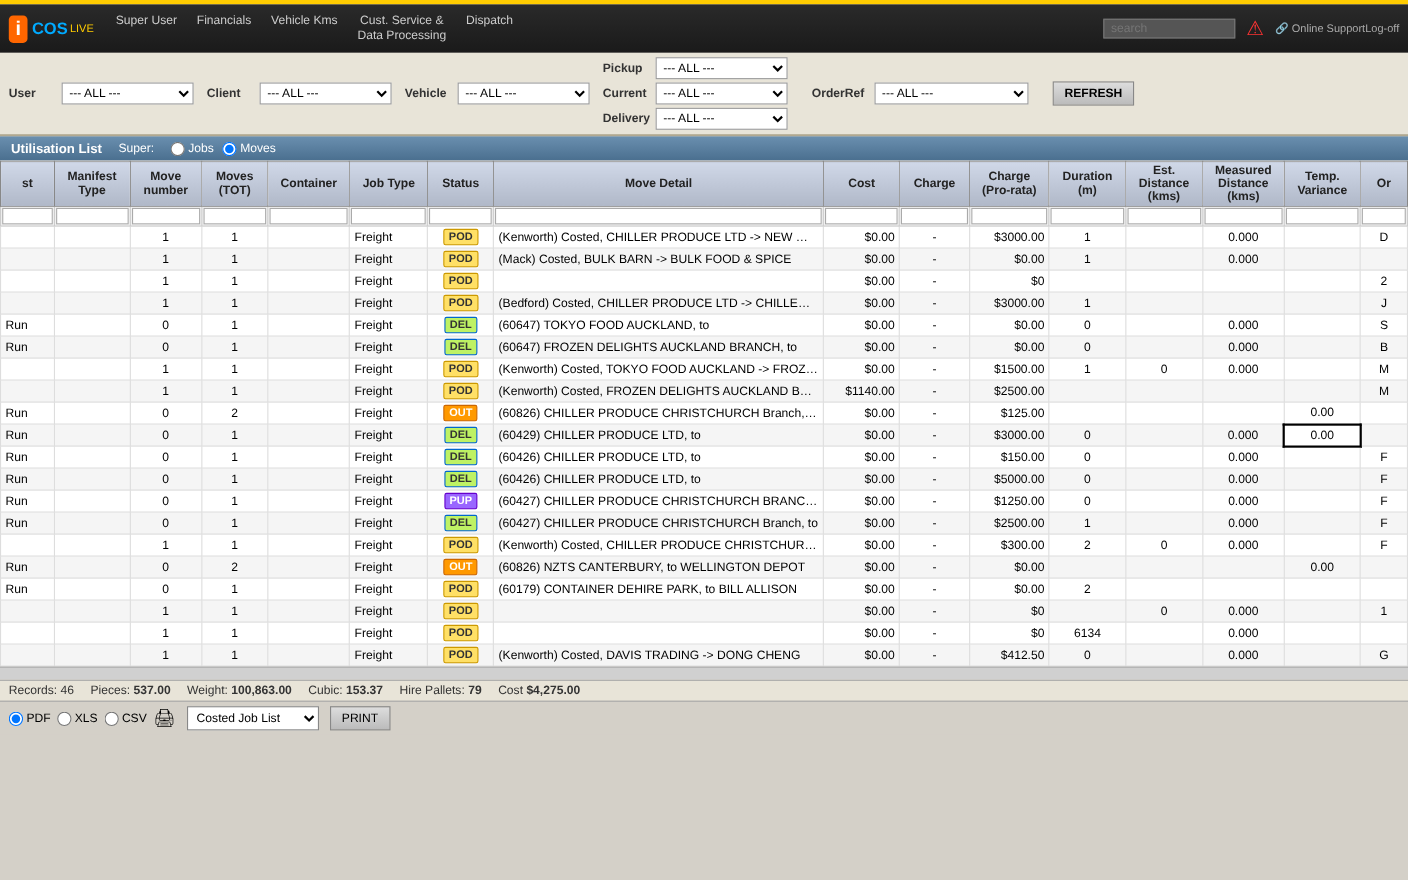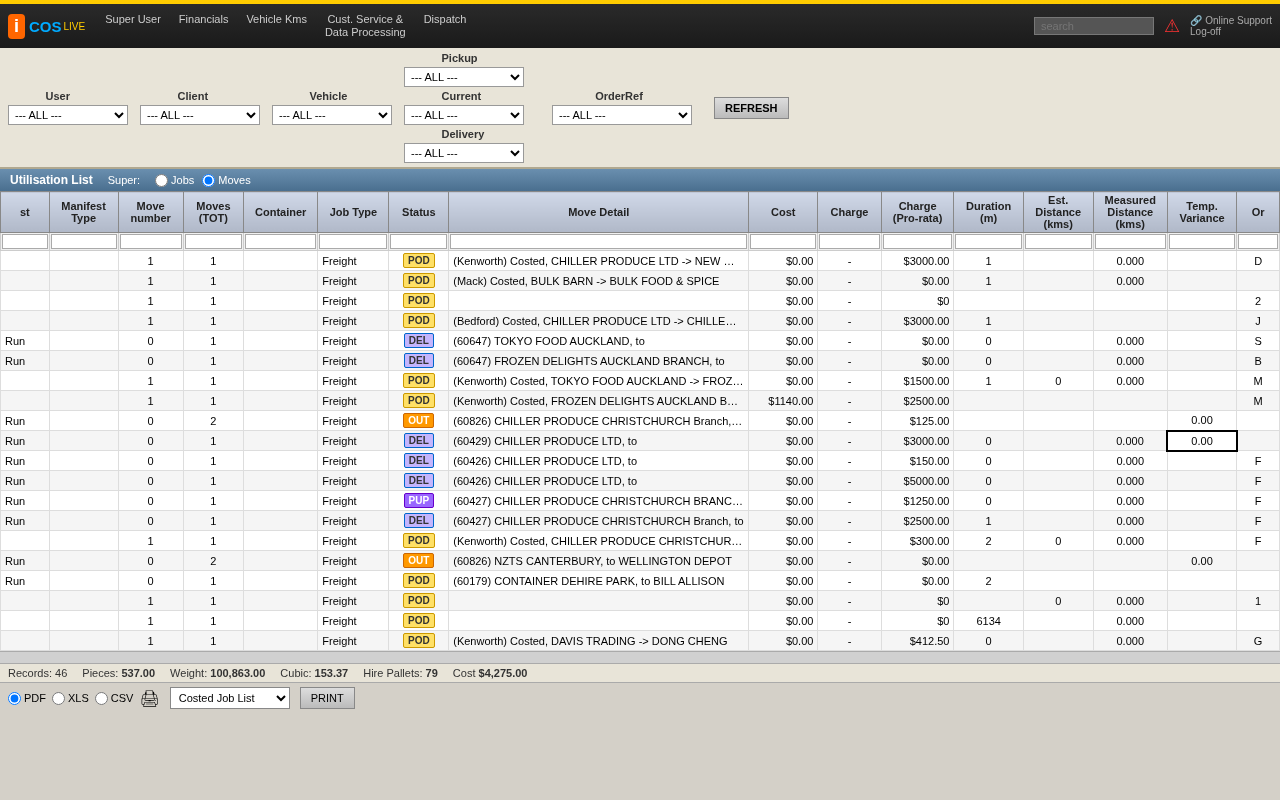--- a/index.html
+++ b/index.html
@@ -81,21 +81,20 @@
       display: flex;
       flex-wrap: wrap;
       align-items: center;
       gap: 4px;
     }
     .filter-group {
       display: flex;
       align-items: center;
       gap: 3px;
       margin-right: 8px;
-      flex-direction: column;
     }
     .filter-label {
       font-size: 11px;
       font-weight: bold;
       color: #333;
       min-width: 45px;
     }
     .filter-select {
       font-size: 11px;
       padding: 1px 2px;
@@ -206,21 +205,21 @@
       display: inline-block;
       padding: 1px 4px;
       font-size: 10px;
       font-weight: bold;
       border: 1px solid;
       border-radius: 2px;
       text-align: center;
       min-width: 28px;
     }
     .badge-pod { background: #ffe066; border-color: #cc9900; color: #333; }
-    .badge-del { background: #c4b5fd; border-color: #0066cc; color: #333; }
+    .badge-del { background: #bef264; border-color: #0066cc; color: #333; }
     .badge-out { background: #ff9900; border-color: #cc6600; color: #fff; }
     .badge-pup { background: #9966ff; border-color: #6600cc; color: #fff; }
 
     
     .status-bar {
       background: #e8e4d8;
       border-top: 1px solid #aaa;
       padding: 3px 8px;
       display: flex;
       align-items: center;
@@ -285,21 +284,21 @@
   <div class="nav-links">
     <a class="nav-link">Super User</a>
     <a class="nav-link">Financials</a>
     <a class="nav-link">Vehicle Kms</a>
     <a class="nav-link" style="text-align:center;line-height:1.2;">Cust. Service &amp;<br>Data Processing</a>
     <a class="nav-link">Dispatch</a>
   </div>
   <div class="top-right">
     <input class="search-box" type="text" placeholder="search" style="">
     <span class="alert-icon">⚠</span>
-    <div style="display:flex;flex-direction:column;">
+    <div style="display:flex;flex-direction:row;align-items:flex-end;">
       <span class="online-support">🔗 <span>Online Support</span></span>
       <span class="logoff">Log-off</span>
     </div>
   </div>
 </div>
 
 <div class="filter-bar">
   <div class="filter-group">
     <span class="filter-label">User</span>
     <select class="filter-select">

